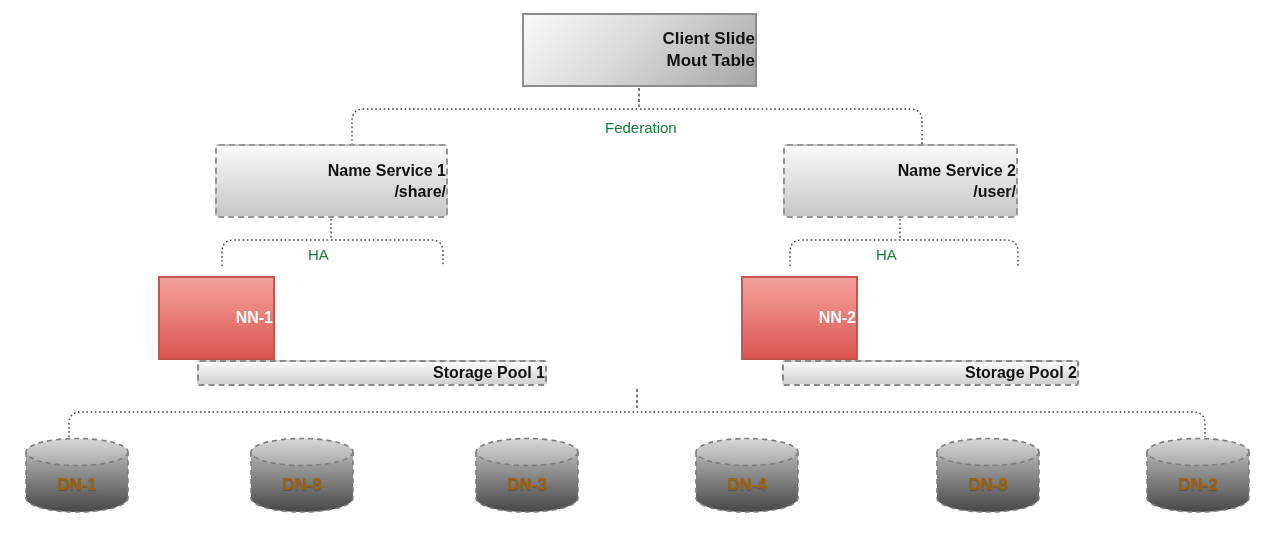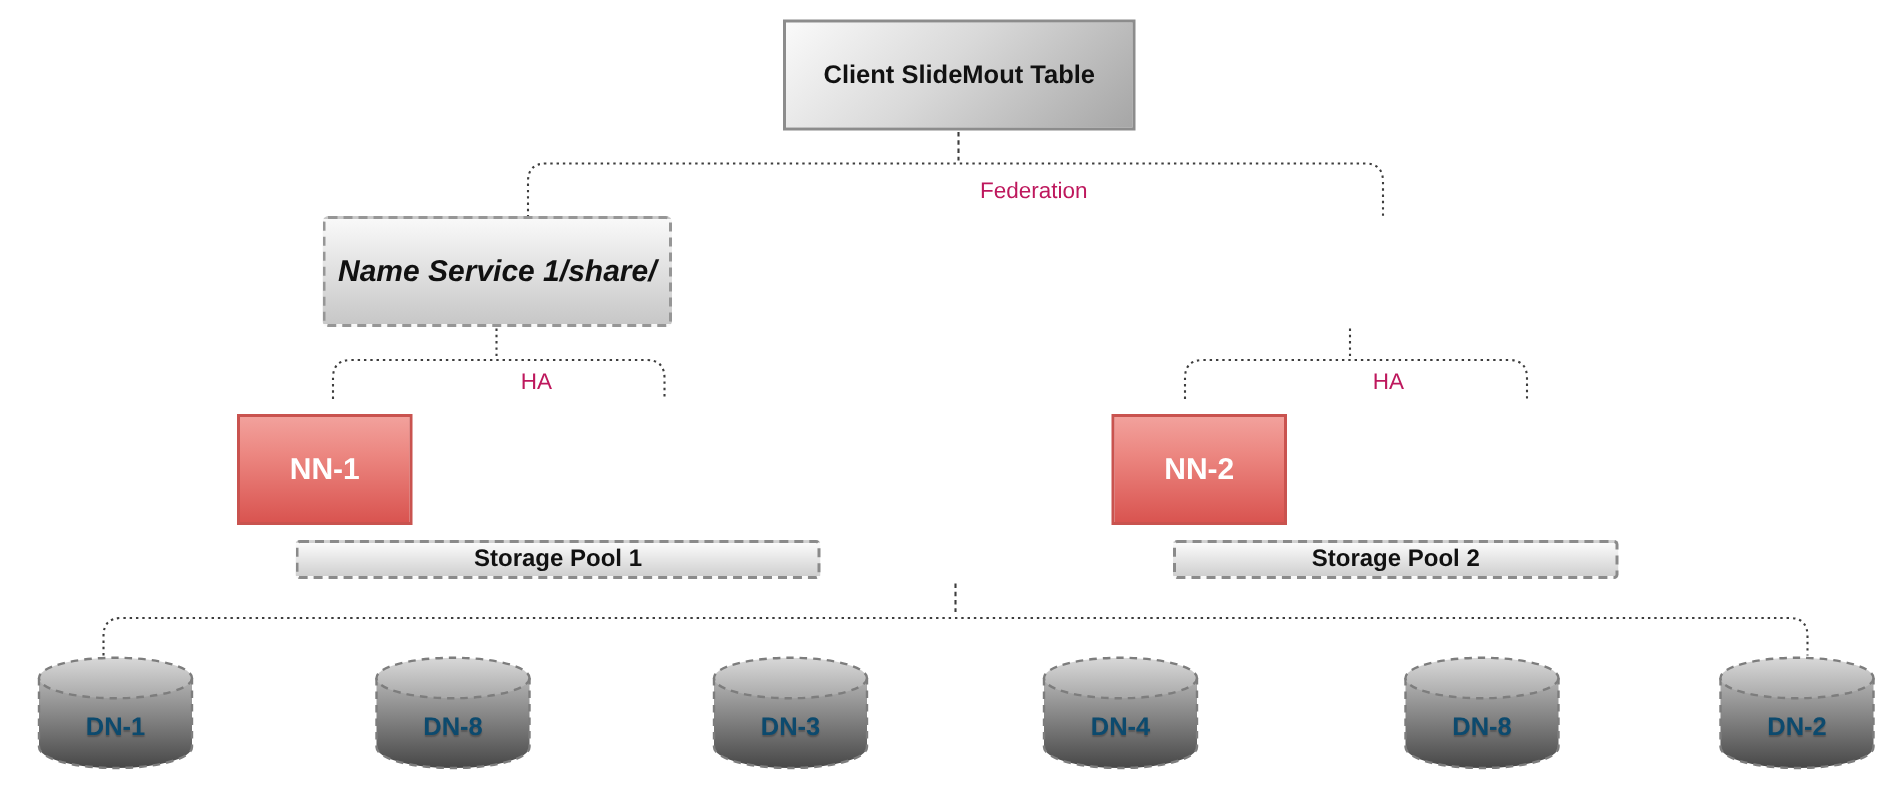--- a/index.html
+++ b/index.html
@@ -6,67 +6,66 @@
   #stage{
     position:relative;
     width:1266px;height:533px;
     background:#ffffff;
     font-family:"Liberation Sans", sans-serif;
     overflow:hidden;
   }
   #wires{position:absolute;left:0;top:0;z-index:0;}
   .node{
     position:absolute;z-index:1;
-    display:flex;align-items:center;justify-content:center;
+    display:flex;flex-direction:column;align-items:flex-end;justify-content:center;
     text-align:center;box-sizing:border-box;
     font-weight:bold;color:#111;line-height:1.32;
   }
   .client-box{
     left:522px;top:13px;width:235px;height:74px;
     border:2px solid #8c8c8c;
     background:linear-gradient(135deg,#fafafa 0%,#d9d9d9 45%,#a6a6a6 100%);
     font-size:17px;
   }
   .ns-box{
     width:235px;height:74px;
     border:2px dashed #969696;border-radius:4px;
     background:linear-gradient(to bottom,#f9f9f9 0%,#c7c7c7 100%);
-    font-size:20px;
-    font-style:italic;
+    font-size:16px;
   }
   .ns-1{left:215px;top:144px;width:233px;}
   .ns-2{left:783px;top:144px;}
   .nn-box{
-    width:117px;height:74px;
+    width:117px;height:84px;
     border:2px solid #c9534f;
     background:linear-gradient(to bottom,#f2a19c 0%,#ec8781 35%,#d95450 100%);
-    color:#ffffff;font-size:20px;
+    color:#ffffff;font-size:16px;
   }
   .nn-1{left:158px;top:276px;}
   .nn-3{left:392px;top:276px;}
   .nn-2{left:741px;top:276px;}
   .nn-4{left:944px;top:276px;}
   .pool{
     height:26px;
     border:2px dashed #8a8a8a;border-radius:3px;
     background:linear-gradient(to bottom,#fbfbfb 0%,#cfcfcf 100%);
     font-size:16px;justify-content:center;margin-left:42px;
   }
   .pool-1{left:155px;top:360px;width:350px;}
   .pool-2{left:740px;top:360px;width:297px;}
   .wire-label{
     position:absolute;z-index:1;
-    font-size:15px;font-weight:normal;color:#be185d;text-align:right;
+    font-size:15px;font-weight:normal;color:#15803d;text-align:left;
   }
   .federation-label{left:605px;top:119px;width:120px;}
   .ha-1{left:308px;top:246px;width:60px;}
   .ha-2{left:876px;top:246px;width:60px;}
   .dn-label{
     position:absolute;z-index:1;width:104px;top:475px;
-    text-align:center;font-weight:bold;font-size:17px;color:#0c4a6e;
+    text-align:center;font-weight:bold;font-size:17px;color:#a16207;
     text-shadow:0 1px 1px rgba(0,0,0,0.25);
   }
   .dn-0{left:25px;}  .dn-1{left:250px;} .dn-2{left:475px;}
   .dn-3{left:695px;} .dn-4{left:936px;} .dn-5{left:1146px;}
 </style>
 </head>
 <body>
 
 <div id="stage">
 
@@ -127,20 +126,24 @@
   <div class="wire-label federation-label">Federation</div>
 
   <div class="node ns-box ns-1">
     <span>Name Service 1</span>
     <span>/share/</span>
   </div>
   <div class="wire-label ha-1">HA</div>
   <div class="node nn-box nn-1">NN-1</div>
   <div class="node pool pool-1">Storage Pool 1</div>
 
+  <div class="node ns-box ns-2">
+    <span>Name Service 2</span>
+    <span>/user/</span>
+  </div>
   <div class="wire-label ha-2">HA</div>
   <div class="node nn-box nn-2">NN-2</div>
   <div class="node pool pool-2">Storage Pool 2</div>
 
   <div class="dn-label dn-0">DN-1</div>
   <div class="dn-label dn-1">DN-8</div>
   <div class="dn-label dn-2">DN-3</div>
   <div class="dn-label dn-3">DN-4</div>
   <div class="dn-label dn-4">DN-8</div>
   <div class="dn-label dn-5">DN-2</div>

